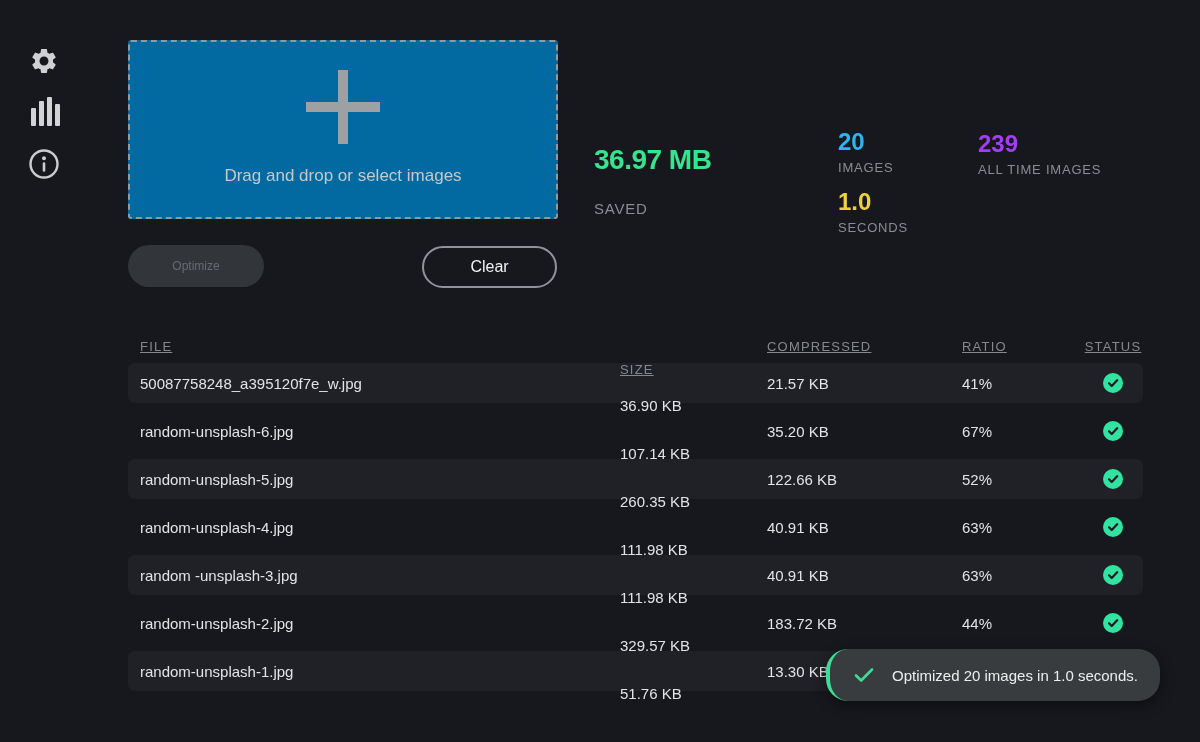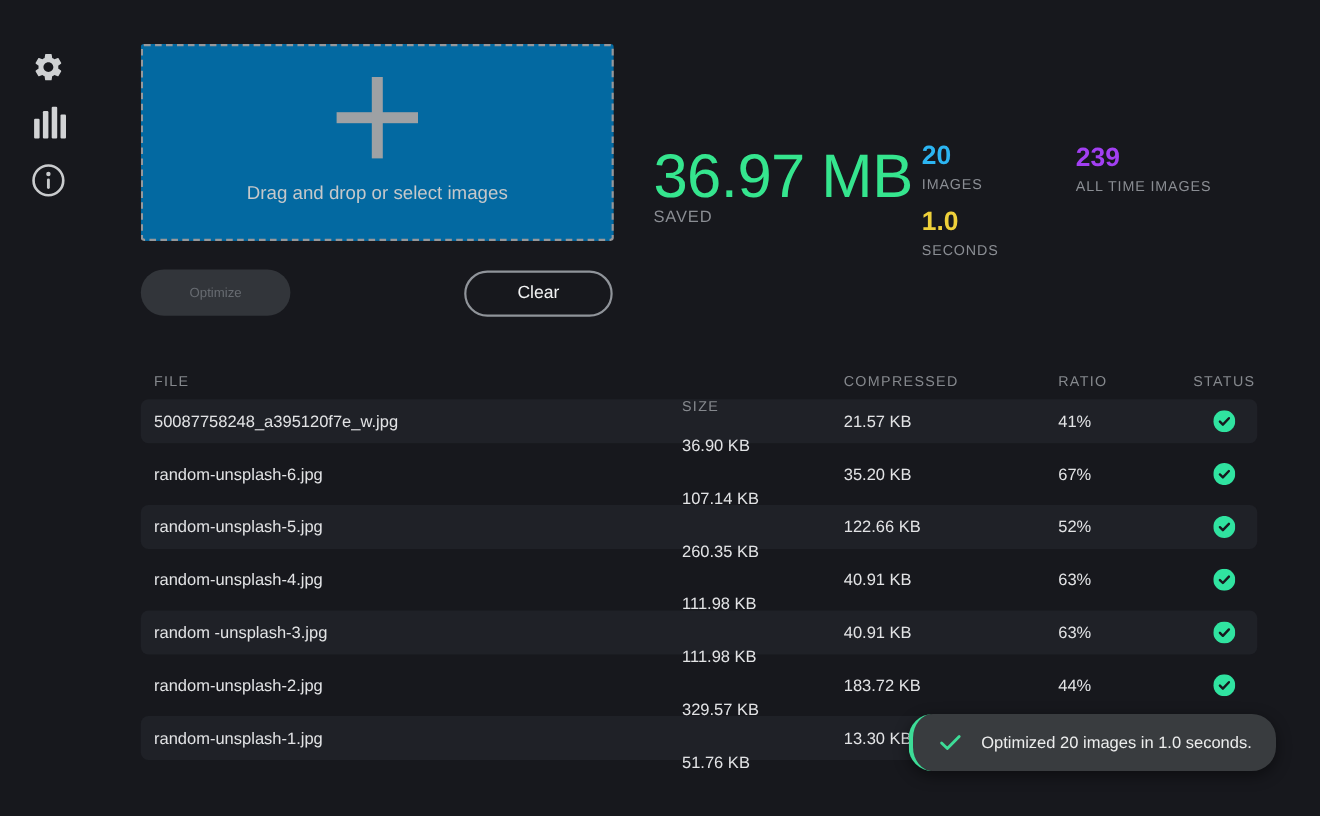--- a/index.html
+++ b/index.html
@@ -43,35 +43,35 @@
     color:#676b71; font-size:12px; font-family:inherit; cursor:default;
   }
   .btn-clear {
     position:absolute; left:422px; top:246px; width:135px; height:42px;
     border-radius:21px; border:2px solid #90949a; background:transparent;
     color:#f1f2f3; font-size:16px; font-family:inherit; cursor:pointer;
   }
 
   
   .saved-block { position:absolute; left:594px; top:135px; }
-  .saved-value { font-size:56px; font-weight:normal; line-height:50px; letter-spacing:-0.5px; }
-  .saved-label { margin-top:4px; font-size:15px; color:#8a8d93; letter-spacing:0.8px; }
+  .saved-value { font-size:28px; font-weight:bold; line-height:50px; letter-spacing:-0.5px; }
+  .saved-label { margin-top:15px; font-size:15px; color:#8a8d93; letter-spacing:0.8px; }
 
   .stat-col { position:absolute;margin-top:31px; }
   .stat-col.col2 { left:838px; top:97px; }
   .stat-col.col3 { left:978px; top:99px; }
   .stat-group + .stat-group { margin-top:13px; }
   .stat-value { font-size:24px; font-weight:bold; line-height:28px; }
   .stat-label { margin-top:4px; font-size:13px; color:#8a8d93; letter-spacing:0.8px; }
 
   
   .table { position:absolute; left:128px; top:330px; width:1015px; }
   .thead {
     display:flex; align-items:center; height:33px;
-    font-size:13px; color:#85888d; letter-spacing:1.2px;
+    font-size:13px; color:#85888d; letter-spacing:1.2px;text-decoration:underline;
   }
   .trow {
     display:flex; align-items:center; height:40px; margin-bottom:8px;
     font-size:15px; color:#e2e3e5; border-radius:7px;
   }
   .trow.striped { background:#1f2127; }
   .c-file   { flex:0 0 492px; padding-left:12px; white-space:nowrap; overflow:hidden; }
   .c-size   { flex:0 0 147px;margin-top:45px; }
   .c-comp   { flex:0 0 195px; }
   .c-ratio  { flex:0 0 121px; }

